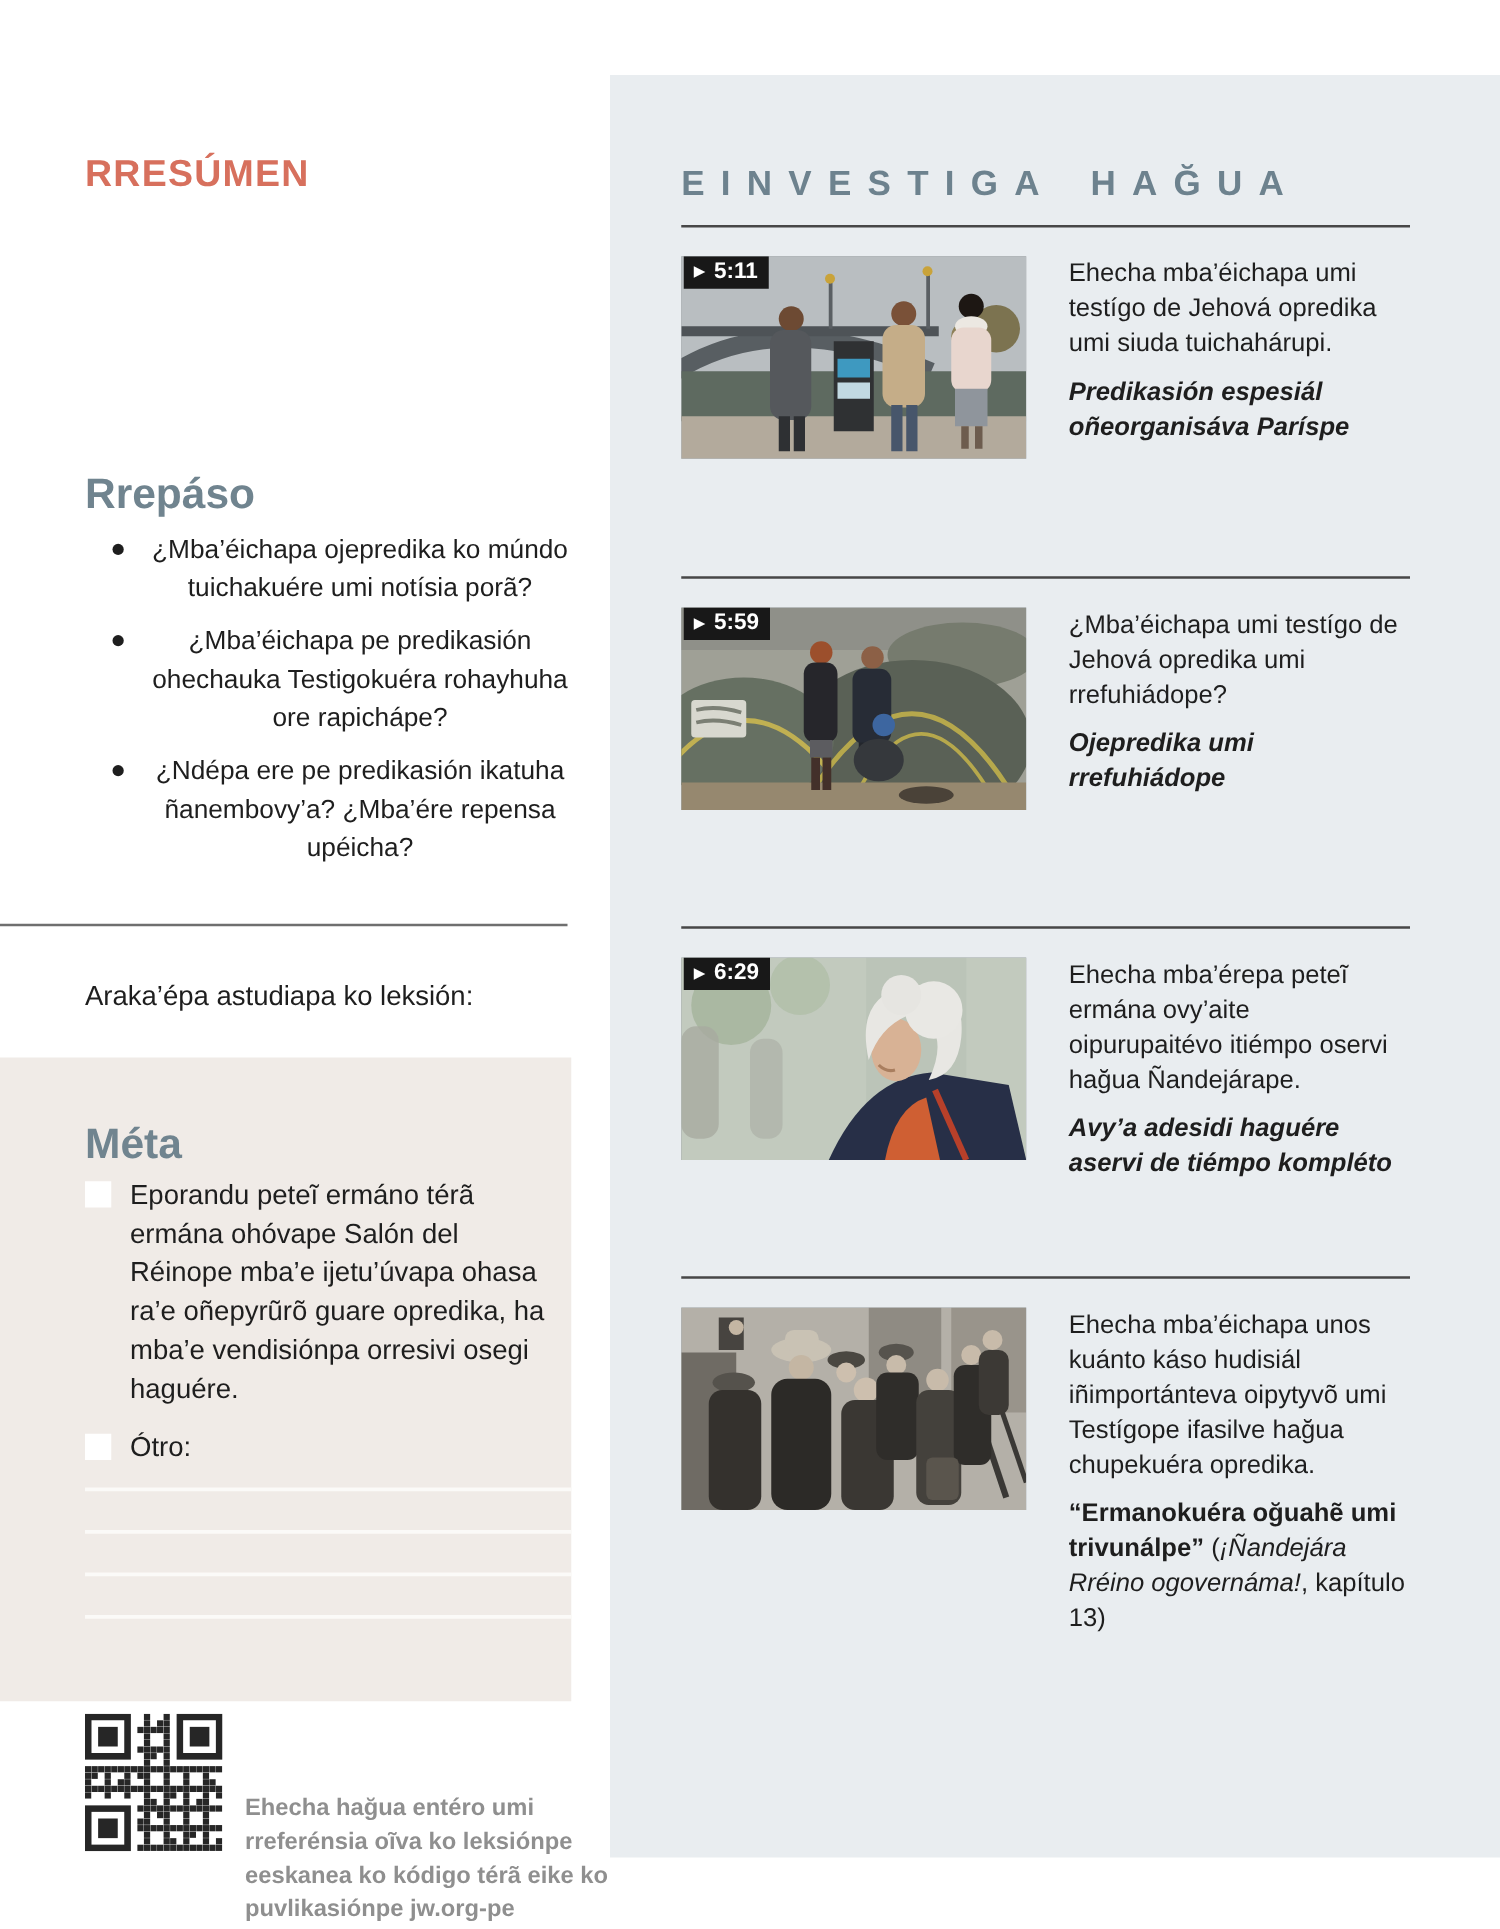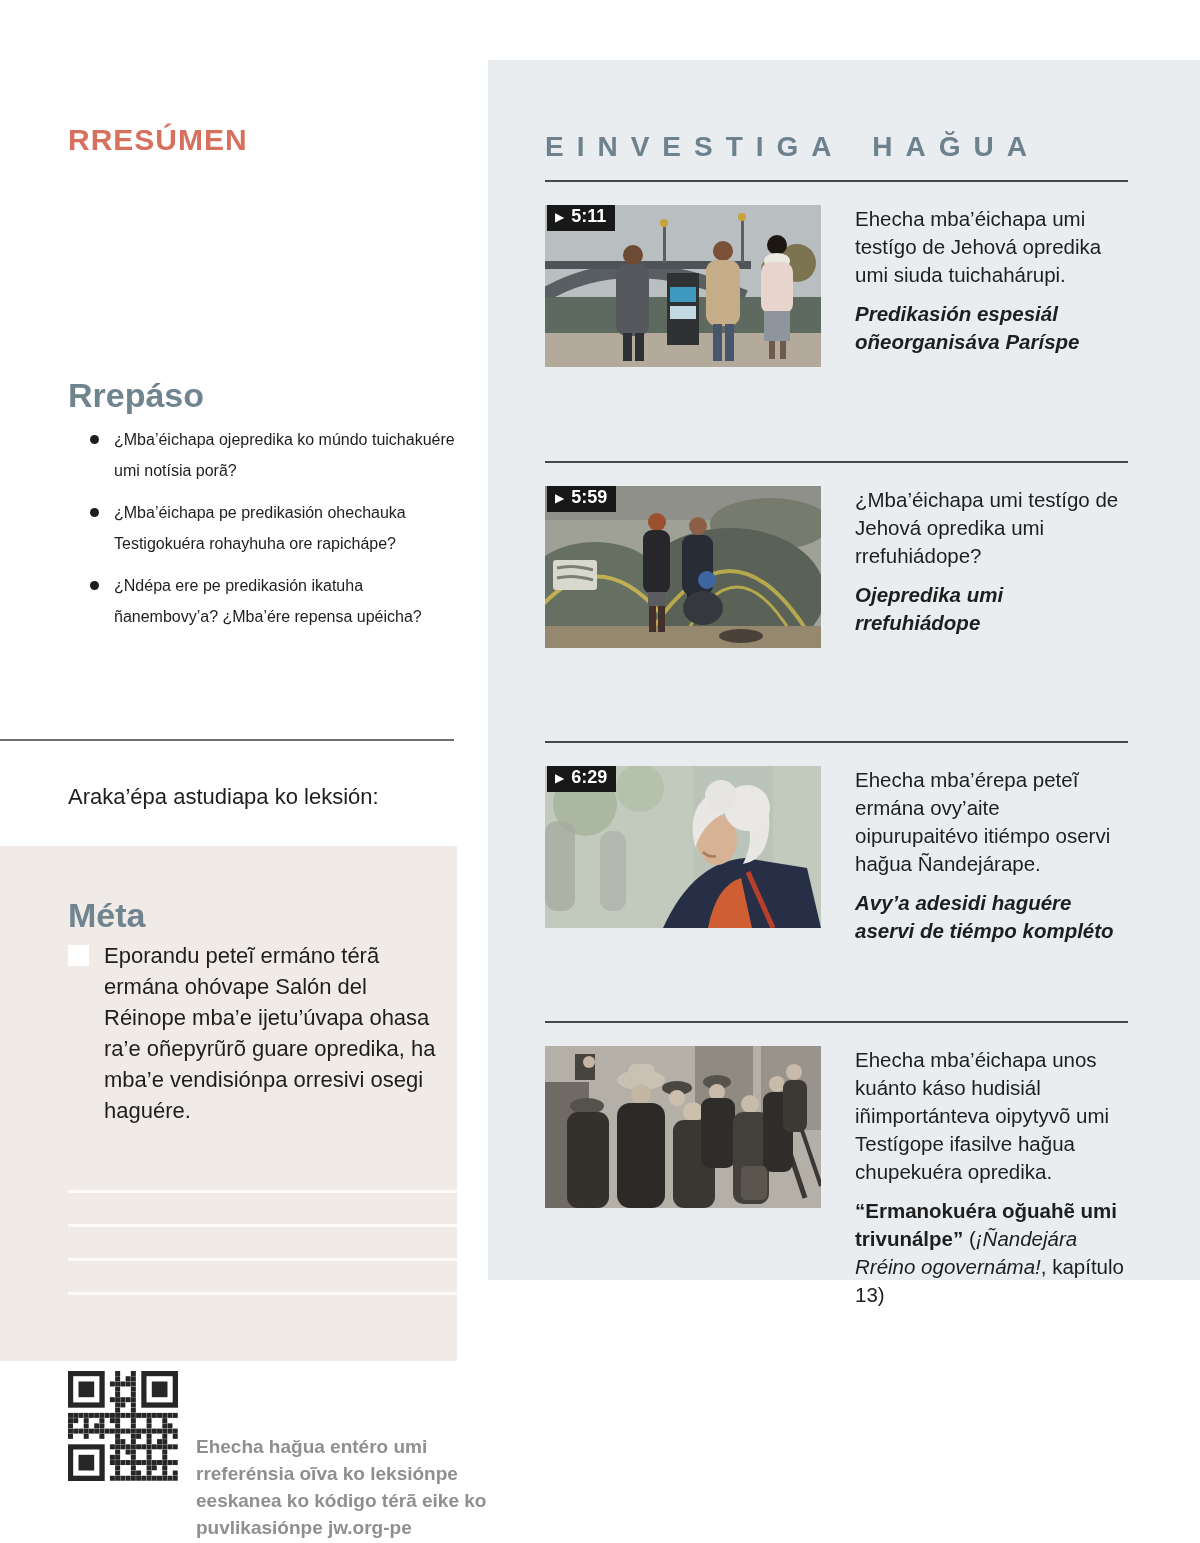--- a/index.html
+++ b/index.html
@@ -5,39 +5,39 @@
   html,body{margin:0;padding:0;background:#ffffff;}
   .page{
     position:relative;width:1200px;height:1543px;background:#ffffff;overflow:hidden;
     font-family:"Liberation Sans","DejaVu Sans",sans-serif;color:#1e1e1e;
   }
   
   .summary-title{position:absolute;left:68px;top:103px;font-size:30px;font-weight:800;letter-spacing:1px;color:#d7705d;}
   .summary-text{position:absolute;left:68px;top:167px;width:394px;font-size:22px;line-height:31px;}
   .review-title{position:absolute;left:68px;top:348px;font-size:34px;font-weight:700;color:#70848f;}
   .review-list{position:absolute;left:90px;top:424px;width:372px;}
-  .bullet-item{display:flex;gap:15px;margin-bottom:11px;font-size:16px;line-height:31px;}
+  .bullet-item{display:flex;gap:15px;margin-bottom:11px;font-size:21px;line-height:31px;text-align:center;}
   .bullet-dot{width:9px;height:9px;border-radius:50%;background:#1e1e1e;margin-top:11px;flex:none;}
   .left-divider{position:absolute;left:0;top:739px;width:454px;height:2px;background:#6f6f6f;}
   .study-date{position:absolute;left:68px;top:762px;font-size:22px;}
   
   .goal-box{position:absolute;left:0;top:846px;width:457px;height:515px;background:#f0ebe7;}
   .goal-title{position:absolute;left:68px;top:22px;font-size:34px;font-weight:700;color:#70848f;}
   .goal-item{position:absolute;left:68px;display:flex;gap:15px;}
   .goal-item.g1{top:94px;}
   .goal-item.g2{top:296px;}
   .checkbox{width:21px;height:21px;background:#ffffff;flex:none;margin-top:5px;}
   .goal-text{width:337px;font-size:22px;line-height:31px;}
   .write-line{position:absolute;left:68px;width:389px;height:3px;background:#fbfaf8;}
   
   .qr{position:absolute;left:68px;top:1371px;width:110px;height:110px;}
   .qr svg{display:block;width:110px;height:110px;}
   .qr-caption{position:absolute;left:196px;top:1414px;width:334px;font-size:19px;line-height:27px;font-weight:700;color:#8f8f8f;}
   
-  .right-panel{position:absolute;left:488px;top:60px;width:712px;height:1220px;background:#e9edf0;}
+  .right-panel{position:absolute;left:488px;top:60px;width:712px;height:1426px;background:#e9edf0;}
   .right-title{position:absolute;left:57px;top:48px;font-size:28px;font-weight:700;letter-spacing:13px;word-spacing:8px;color:#6d828e;white-space:nowrap;}
   .rsec{position:absolute;left:57px;width:583px;}
   .sec-divider{height:2px;background:#474747;margin-bottom:23px;}
   .sec-row{display:flex;}
   .thumb{position:relative;width:276px;height:162px;flex:none;overflow:hidden;background:#9aa0a0;}
   .thumb svg{display:block;width:276px;height:162px;}
   .badge{position:absolute;left:2px;top:0;background:#181818;color:#ffffff;display:flex;align-items:center;gap:7px;padding:2px 9px 4px 8px;}
   .badge .tri{font-size:12px;line-height:1;}
   .badge .time{font-size:18px;font-weight:600;line-height:1.1;}
   .sec-text{margin-left:34px;width:286px;font-size:20.5px;line-height:28px;}
@@ -71,20 +71,24 @@
   </div>
 
   <div class="left-divider"></div>
   <p class="study-date">Araka’épa astudiapa ko leksión:</p>
 
   <div class="goal-box">
     <h2 class="goal-title">Méta</h2>
     <div class="goal-item g1">
       <span class="checkbox"></span>
       <span class="goal-text">Eporandu peteĩ ermáno térã ermána ohóvape Salón del Réinope mba’e ijetu’úvapa ohasa ra’e oñepyrũrõ guare opredika, ha mba’e vendisiónpa orresivi osegi haguére.</span>
+    </div>
+    <div class="goal-item g2">
+      <span class="checkbox"></span>
+      <span class="goal-text">Ótro:</span>
     </div>
     <div class="write-line" style="top:344px"></div>
     <div class="write-line" style="top:378px"></div>
     <div class="write-line" style="top:412px"></div>
     <div class="write-line" style="top:446px"></div>
   </div>
 
   <div class="qr">
     <svg viewBox="0 0 110 110">
       <rect x="0" y="0" width="110" height="110" fill="#ffffff"></rect>

